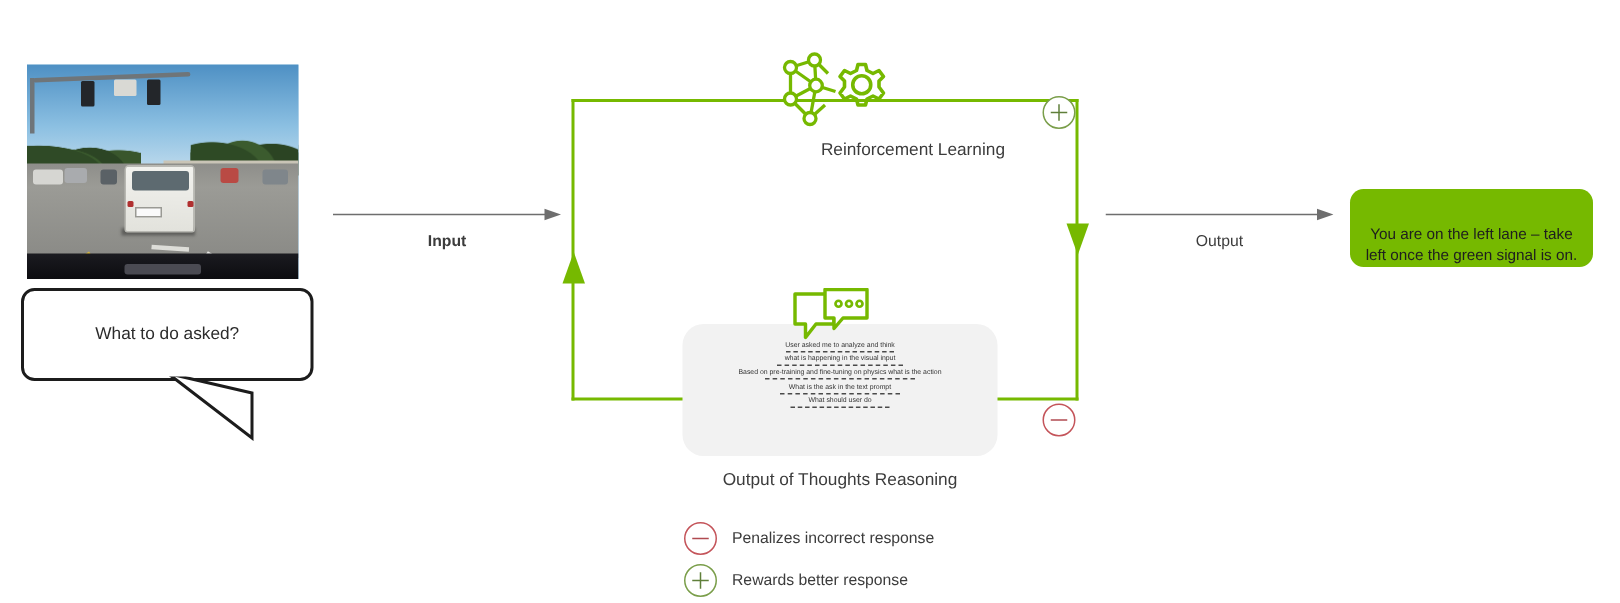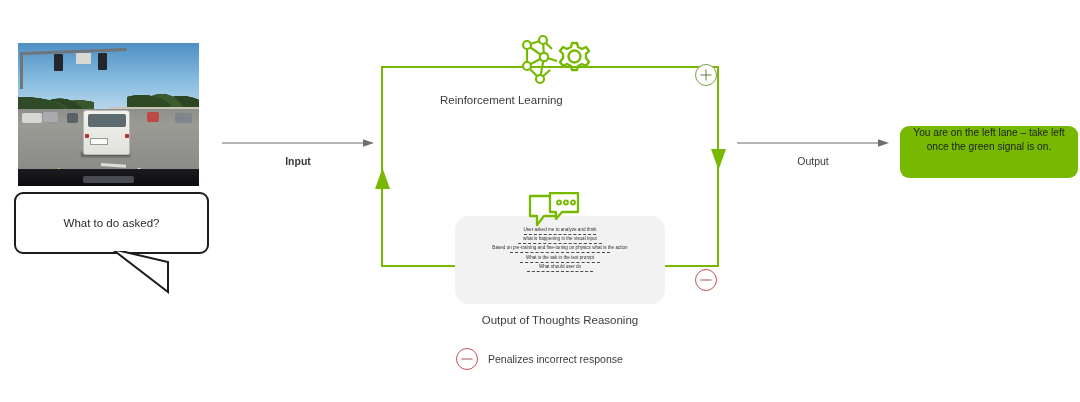--- a/index.html
+++ b/index.html
@@ -150,21 +150,21 @@
   .loop-line { background: #76b900; }
   #loop-top    { left: 381px; top: 66px;  width: 338px; height: 2px; }
   #loop-bottom { left: 381px; top: 265px; width: 338px; height: 2px; }
   #loop-left   { left: 381px; top: 66px;  width: 2px;   height: 201px; }
   #loop-right  { left: 717px; top: 66px;  width: 2px;   height: 201px; }
 
   
   #rl-icon { left: 516px; top: 34px; }
   #rl-label {
     left: 440px; top: 94px; width: 230px;
-    text-align: left; font-size: 11.5px; color: #3c3c3c;
+    text-align: right; font-size: 11.5px; color: #3c3c3c;
   }
 
   
   #cot-panel {
     left: 455px; top: 216px;
     width: 210px; height: 88px;
     background: #f2f2f2;
     border-radius: 14px;
   }
   #cot-icon { left: 528px; top: 192px; }
@@ -180,24 +180,24 @@
     border-top: 0.7px dashed #4a4a4a;
   }
   #cot-label {
     left: 440px; top: 314px; width: 240px;
     text-align: center; font-size: 11.5px; color: #3c3c3c;
   }
 
   
   #output-box {
     left: 900px; top: 126px;
-    width: 178px; height: 52px;
+    width: 162px; height: 52px;
     background: #76b900;
     border-radius: 9px;
-    display: flex; align-items: flex-start; justify-content: center;
+    display: flex; align-items: flex-end; justify-content: center;
     padding: 0 9px; box-sizing: border-box;
   }
   #output-box span {
     font-size: 10.2px; color: #1e1e1e; text-align: center; line-height: 1.35;
   }
 
   
   #legend { left: 455px; top: 345px; }
   .legend-row { display: flex; align-items: center; height: 28px; }
   .legend-text { font-size: 10.5px; color: #3c3c3c; margin-left: 33px; }
@@ -339,13 +339,21 @@
 </div>
 
 <div class="abs" id="legend">
   <div class="legend-row">
     <svg class="abs" style="margin:0;" width="24" height="24">
       <circle cx="12" cy="12" r="10.5" fill="#ffffff" stroke="#c4545a" stroke-width="1"></circle>
       <line x1="6.5" y1="12" x2="17.5" y2="12" stroke="#b04a50" stroke-width="1"></line>
     </svg>
     <span class="legend-text">Penalizes incorrect response</span>
   </div>
+  <div class="legend-row">
+    <svg class="abs" style="margin:0;" width="24" height="24">
+      <circle cx="12" cy="12" r="10.5" fill="#ffffff" stroke="#7a9e4a" stroke-width="1"></circle>
+      <line x1="6.5" y1="12" x2="17.5" y2="12" stroke="#5f7f3a" stroke-width="1"></line>
+      <line x1="12" y1="6.5" x2="12" y2="17.5" stroke="#5f7f3a" stroke-width="1"></line>
+    </svg>
+    <span class="legend-text">Rewards better response</span>
+  </div>
 </div>
 
 </body></html>

